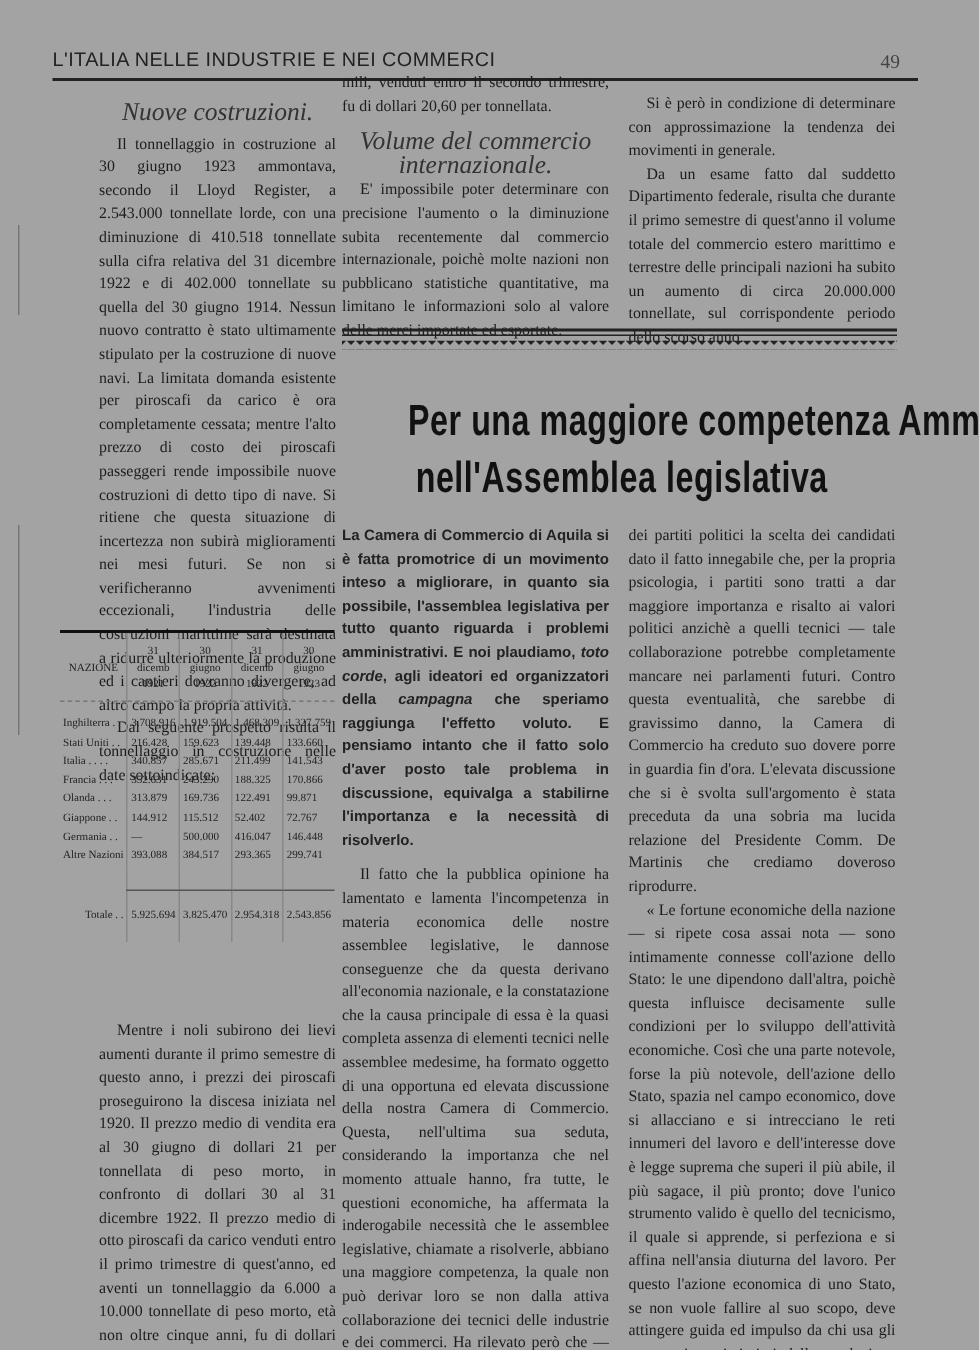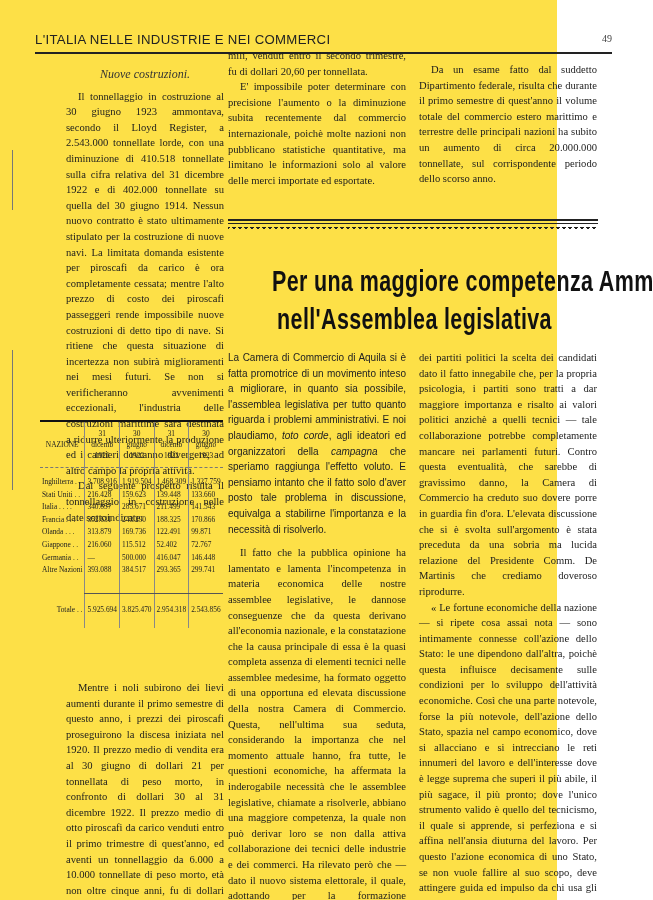--- a/index.html
+++ b/index.html
@@ -1,42 +1,42 @@
 <!DOCTYPE html>
 <html><head>
 <meta charset="utf-8">
 <style>
   html, body { margin: 0; padding: 0; background: #ffffff; }
   body { width: 653px; height: 900px; position: relative; overflow: hidden;
          font-family: "Liberation Serif", "DejaVu Serif", serif; color: #1c1c1c; }
-  .page { position: absolute; left: 0; top: 0; width: 557px; height: 900px; background: #fde047; }
+  .page { position: absolute; left: 0; top: 0; width: 653px; height: 900px; background: #a3a3a3; }
   .running-head { position: absolute; left: 35px; top: 30px; width: 577px; height: 22px;
                   border-bottom: 2.5px solid #222; }
   .running-title { position: absolute; left: 0; top: 2px; font-family: "Liberation Sans", sans-serif;
                    font-size: 13.2px; letter-spacing: 0.3px; color: #222; }
-  .page-number { position: absolute; right: 0; top: 3px; font-size: 10px; color: #444; }
+  .page-number { position: absolute; right: 12px; top: 3px; font-size: 13px; color: #444; }
   .col { position: absolute; font-size: 10.6px; line-height: 15.6px; text-align: justify; }
   .col p { margin: 0; text-indent: 12px; }
-  .section-head { text-align: center; font-style: italic; font-size: 12px; margin: 0 0 6px 0; color: #333; }
+  .section-head { text-align: center; font-style: italic; font-size: 17px; margin: 0 0 6px 0; color: #333; }
   .col-left { left: 66px; top: 67px; width: 158px; }
   .col-mid-top { left: 228px; top: 48px; width: 178px; }
   .col-right-top { left: 419px; top: 62px; width: 178px; }
   .divider { position: absolute; left: 228px; top: 219px; width: 370px; }
   .divider .rule1 { height: 2px; background: #222; margin-bottom: 2px; }
   .divider .rule2 { height: 1px; background: #222; margin-bottom: 3px; }
   .divider .zigzag { height: 6px;
      background-image: linear-gradient(135deg, #222 25%, transparent 25%), linear-gradient(225deg, #222 25%, transparent 25%);
      background-size: 6px 6px; background-repeat: repeat-x; }
   .article-title { position: absolute; left: 222px; top: 262px; width: 385px; text-align: center;
      font-family: "Liberation Sans Narrow", "Liberation Sans", sans-serif; font-weight: bold;
      font-size: 29px; line-height: 38px; transform: scaleX(0.74); transform-origin: center top; color: #111; letter-spacing: 0.5px; }
   .article-title div { white-space: nowrap; }
   .col-mid-art { left: 228px; top: 350px; width: 178px; }
   .col-right-art { left: 419px; top: 350px; width: 178px; }
-  .lead { font-family: "Liberation Sans", sans-serif; font-weight: normal; font-size: 10px; line-height: 15.6px; color: #222; }
+  .lead { font-family: "Liberation Sans", sans-serif; font-weight: bold; font-size: 10px; line-height: 15.6px; color: #222; }
   .lead p { text-indent: 0; }
   .lead em { font-style: italic; }
   .side-rule { position: absolute; left: 12px; width: 1px; background: #777; }
   
   .tbl { position: absolute; left: 40px; top: 420px; width: 182px; font-size: 7.4px; color: #222; }
   .tbl table { border-collapse: collapse; width: 100%; }
   .tbl th, .tbl td { padding: 0 2px; }
   .tbl thead tr { border-top: 2px solid #111; }
   .tbl thead th { font-weight: normal; text-align: center; line-height: 11px; padding-top: 6px; padding-bottom: 6px;
                   border-bottom: 1px dashed #777; }
@@ -110,21 +110,21 @@
           </tr>
           <tr>
             <td class="name">Olanda . . .</td>
             <td class="col-sep">313.879</td>
             <td class="col-sep">169.736</td>
             <td class="col-sep">122.491</td>
             <td class="col-sep">99.871</td>
           </tr>
           <tr>
             <td class="name">Giappone . .</td>
-            <td class="col-sep">216.060</td>
+            <td class="col-sep">144.912</td>
             <td class="col-sep">115.512</td>
             <td class="col-sep">52.402</td>
             <td class="col-sep">72.767</td>
           </tr>
           <tr>
             <td class="name">Germania . .</td>
             <td class="col-sep">—</td>
             <td class="col-sep">500.000</td>
             <td class="col-sep">416.047</td>
             <td class="col-sep">146.448</td>
@@ -153,24 +153,26 @@
         </tbody>
     </table>
   </div>
 
   <div class="col col-left" style="top:680px;">
     <p>Mentre i noli subirono dei lievi aumenti durante il primo semestre di questo anno, i prezzi dei piroscafi proseguirono la discesa iniziata nel 1920. Il prezzo medio di vendita era al 30 giugno di dollari 21 per tonnellata di peso morto, in confronto di dollari 30 al 31 dicembre 1922. Il prezzo medio di otto piroscafi da carico venduti entro il primo trimestre di quest'anno, ed aventi un tonnellaggio da 6.000 a 10.000 tonnellate di peso morto, età non oltre cinque anni, fu di dollari 21,90 per tonnellata; il prezzo medio di quindici piroscafi si-</p>
   </div>
 
   <div class="col col-mid-top">
     <p style="text-indent:0">mili, venduti entro il secondo trimestre, fu di dollari 20,60 per tonnellata.</p>
+    <div class="section-head" style="margin-top:7px;margin-bottom:2px;">Volume del commercio internazionale.</div>
     <p>E' impossibile poter determinare con precisione l'aumento o la diminuzione subita recentemente dal commercio internazionale, poichè molte nazioni non pubblicano statistiche quantitative, ma limitano le informazioni solo al valore delle merci importate ed esportate.</p>
   </div>
 
   <div class="col col-right-top">
+    <p>Si è però in condizione di determinare con approssimazione la tendenza dei movimenti in generale.</p>
     <p>Da un esame fatto dal suddetto Dipartimento federale, risulta che durante il primo semestre di quest'anno il volume totale del commercio estero marittimo e terrestre delle principali nazioni ha subito un aumento di circa 20.000.000 tonnellate, sul corrispondente periodo dello scorso anno.</p>
   </div>
 
   <div class="divider">
     <div class="rule1"></div>
     <div class="rule2"></div>
     <div class="zigzag"></div>
   </div>
 
   <div class="article-title">

